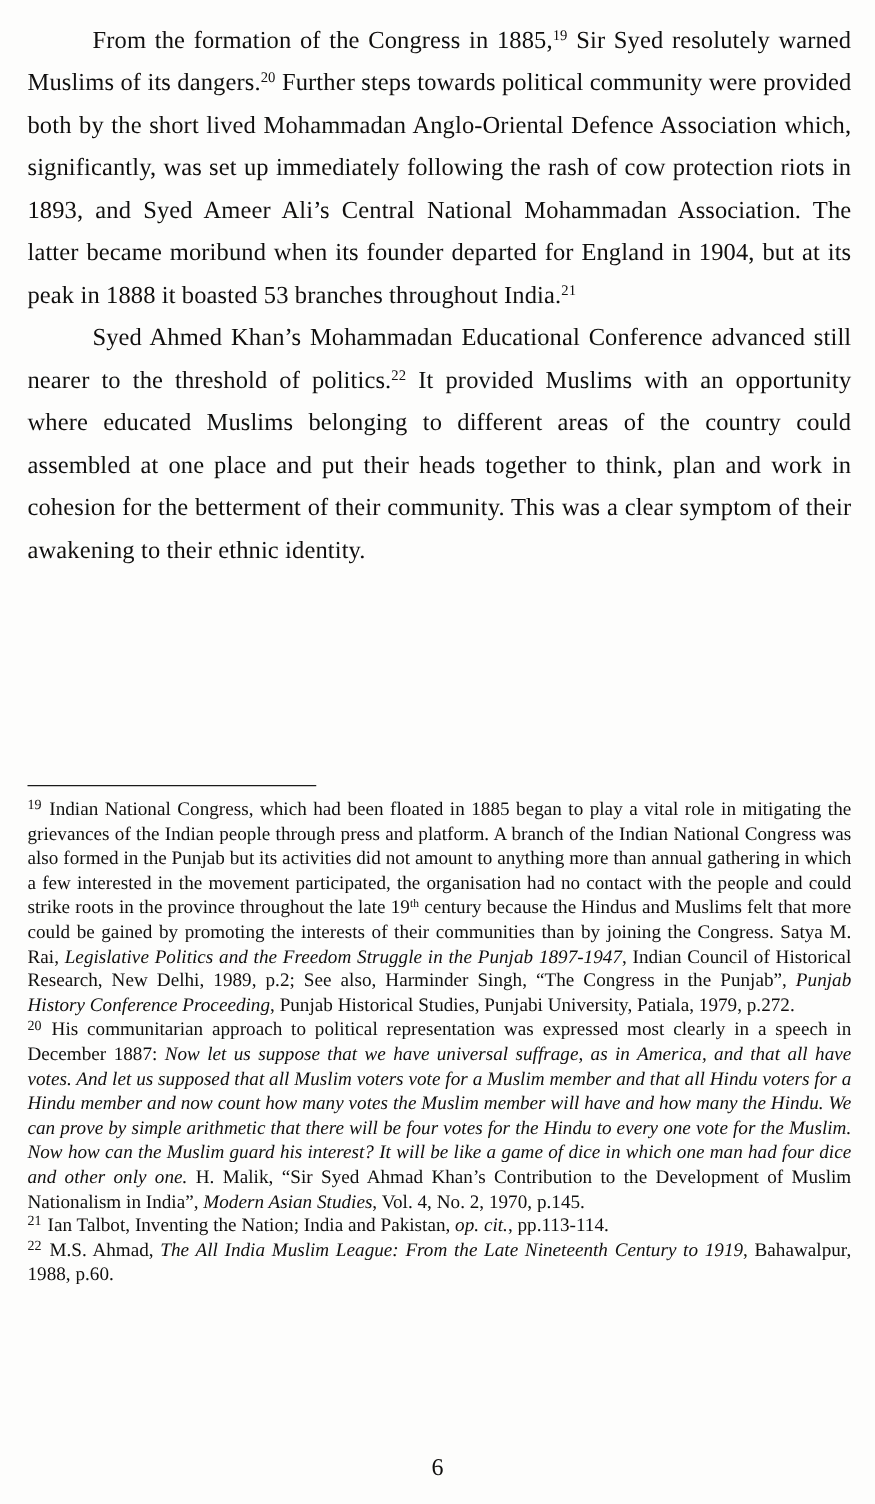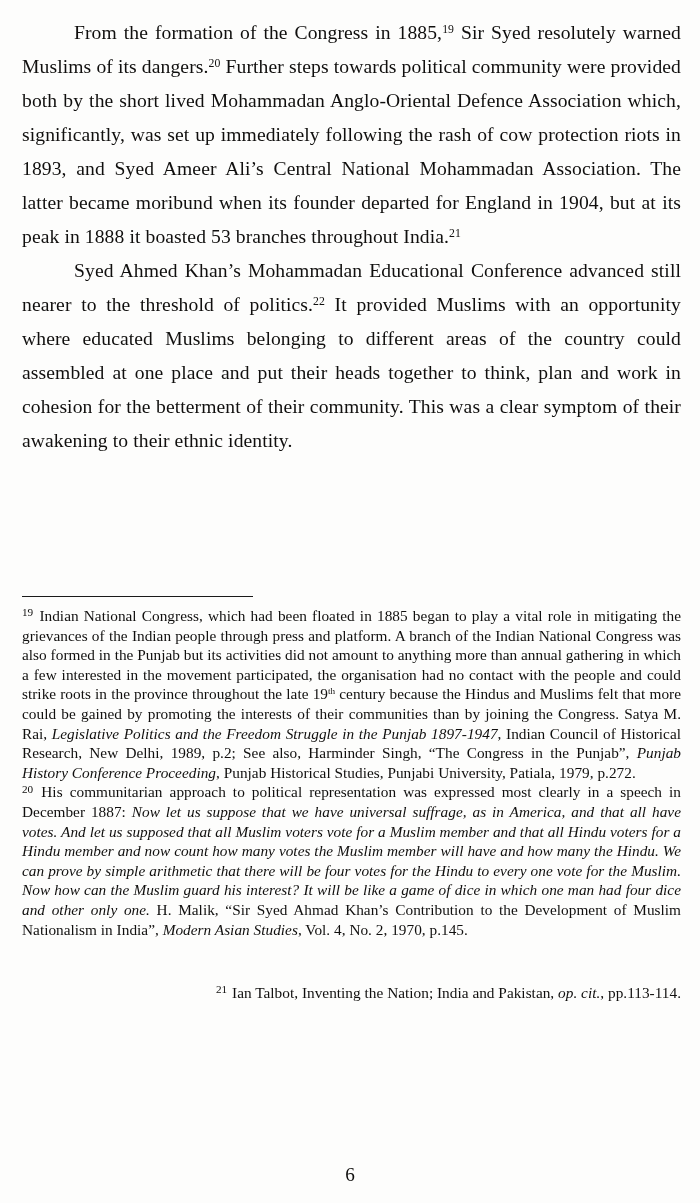--- a/index.html
+++ b/index.html
@@ -52,21 +52,21 @@
   sup {
     font-size: 0.60em;
     vertical-align: 0.52em;
     line-height: 0;
   }
 
   
   .footnote-block {
     position: absolute;
     left: 22px;
-    top: 596px;
+    top: 628px;
     width: 659px;
   }
 
   .footnote-rule {
     width: 231px;
     height: 0;
     border-top: 1.6px solid #1a1a1a;
     margin: 0 0 9px 0;
   }
 
@@ -74,22 +74,21 @@
     margin: 0;
     font-size: 15.3px;
     line-height: 19.6px;
     text-align: justify;
     text-justify: inter-word;
     letter-spacing: 0.02px;
     hyphens: none;
   }
 
   p.footnote.flush {
-    text-align: right;
-    margin-top: 44px;
+    text-align: left;
   }
 
   p.footnote .fn-num {
     font-size: 11.2px;
     vertical-align: 0.42em;
     line-height: 0;
     margin-right: 1px;
   }
 
   i, .ital {
@@ -115,17 +114,18 @@
   <div class="body-block">
     <p class="body-par"><span>From the formation of the Congress in 1885,</span><sup>19</sup><span> Sir Syed resolutely warned Muslims of its dangers.</span><sup>20</sup><span> Further steps towards political community were provided both by the short lived Mohammadan Anglo-Oriental Defence Association which, significantly, was set up immediately following the rash of cow protection riots in 1893, and Syed Ameer Ali’s Central National Mohammadan Association. The latter became moribund when its founder departed for England in 1904, but at its peak in 1888 it boasted 53 branches throughout India.</span><sup>21</sup></p>
     <p class="body-par"><span>Syed Ahmed Khan’s Mohammadan Educational Conference advanced still nearer to the threshold of politics.</span><sup>22</sup><span> It provided Muslims with an opportunity where educated Muslims belonging to different areas of the country could assembled at one place and put their heads together to think, plan and work in cohesion for the betterment of their community. This was a clear symptom of their awakening to their ethnic identity.</span></p>
   </div>
 
   <div class="footnote-block">
     <div class="footnote-rule" style="width: 231px;"></div>
     <p class="footnote"><span class="fn-num">19</span><span> Indian National Congress, which had been floated in 1885 began to play a vital role in mitigating the grievances of the Indian people through press and platform. A branch of the Indian National Congress was also formed in the Punjab but its activities did not amount to anything more than annual gathering in which a few interested in the movement participated, the organisation had no contact with the people and could strike roots in the province throughout the late 19</span><sup>th</sup><span> century because the Hindus and Muslims felt that more could be gained by promoting the interests of their communities than by joining the Congress. Satya M. Rai, </span><i>Legislative Politics and the Freedom Struggle in the Punjab 1897-1947</i><span>, Indian Council of Historical Research, New Delhi, 1989, p.2; See also, Harminder Singh, “The Congress in the Punjab”, </span><i>Punjab History Conference Proceeding</i><span>, Punjab Historical Studies, Punjabi University, Patiala, 1979, p.272.</span></p>
     <p class="footnote"><span class="fn-num">20</span><span> His communitarian approach to political representation was expressed most clearly in a speech in December 1887: </span><i>Now let us suppose that we have universal suffrage, as in America, and that all have votes. And let us supposed that all Muslim voters vote for a Muslim member and that all Hindu voters for a Hindu member and now count how many votes the Muslim member will have and how many the Hindu. We can prove by simple arithmetic that there will be four votes for the Hindu to every one vote for the Muslim. Now how can the Muslim guard his interest? It will be like a game of dice in which one man had four dice and other only one.</i><span> H. Malik, “Sir Syed Ahmad Khan’s Contribution to the Development of Muslim Nationalism in India”, </span><i>Modern Asian Studies</i><span>, Vol. 4, No. 2, 1970, p.145.</span></p>
     <p class="footnote flush"><span class="fn-num">21</span><span> Ian Talbot, Inventing the Nation; India and Pakistan, </span><i>op. cit.</i><span>, pp.113-114.</span></p>
+    <p class="footnote"><span class="fn-num">22</span><span> M.S. Ahmad, </span><i>The All India Muslim League: From the Late Nineteenth Century to 1919</i><span>, Bahawalpur, 1988, p.60.</span></p>
   </div>
 
   <div class="page-number">6</div>
 
 </div>
 
 </body></html>

